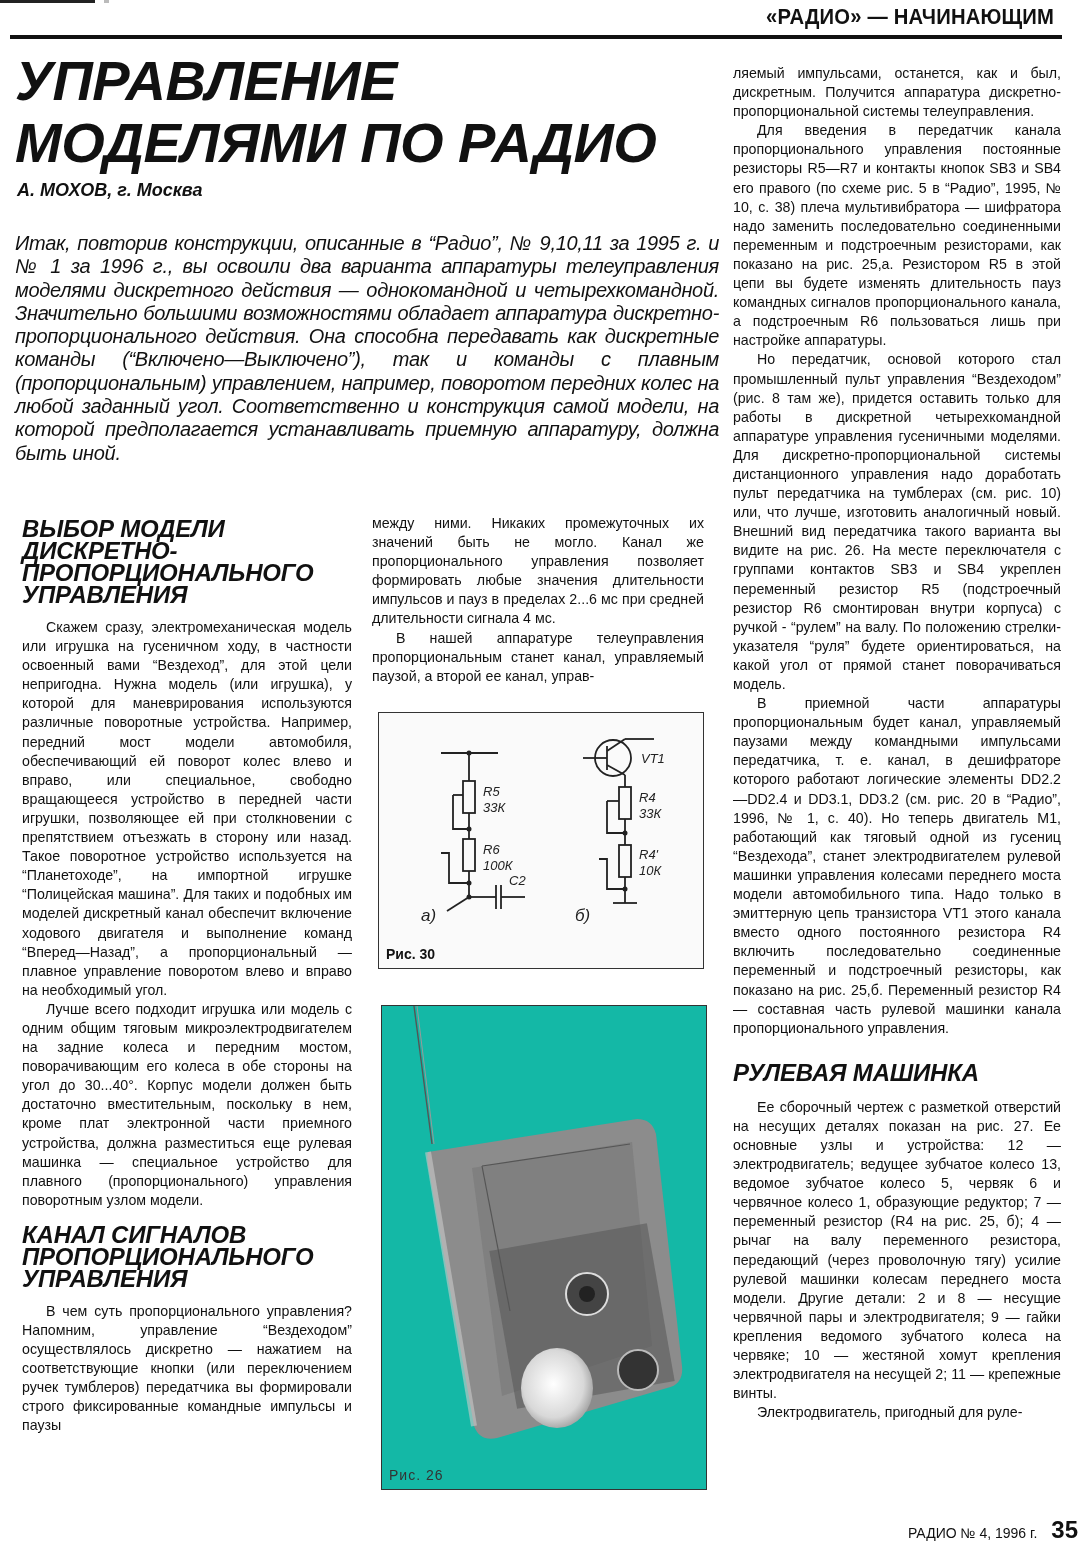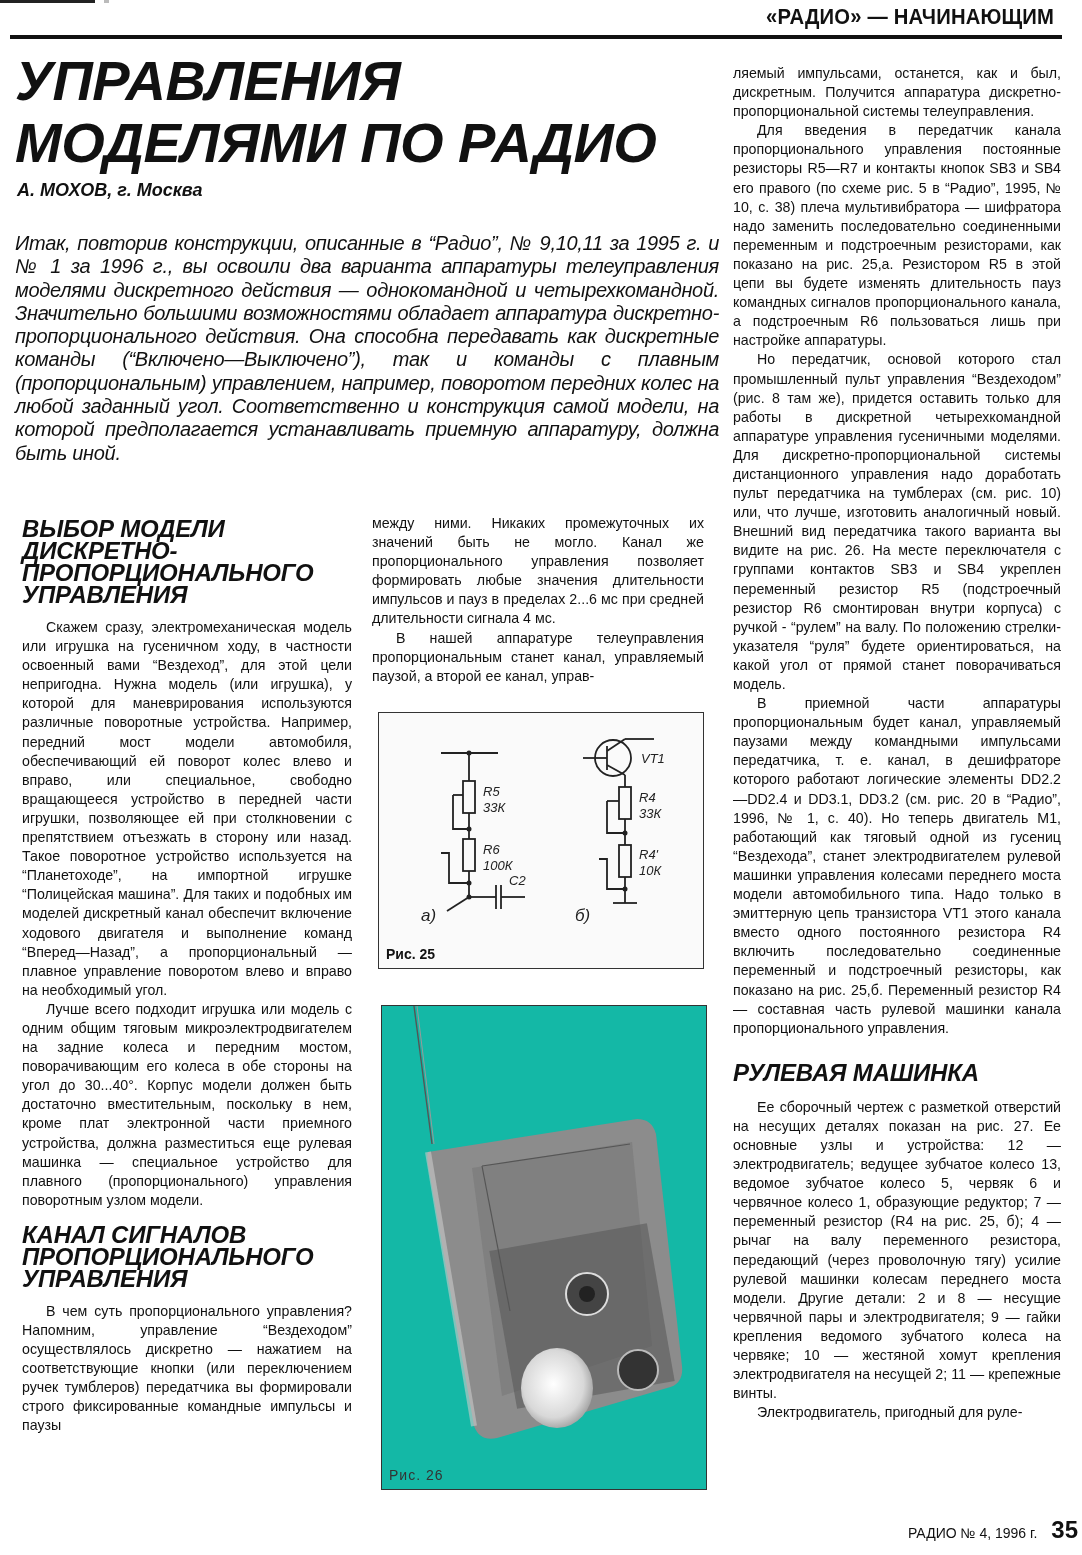--- a/index.html
+++ b/index.html
@@ -41,21 +41,21 @@
 </head>
 <body>
 
 <div class="top-stub"></div>
 <div class="top-stub2"></div>
 
 <div class="section-header">«РАДИО» — НАЧИНАЮЩИМ</div>
 <div class="header-rule"></div>
 
 <h1 class="title">
-  <span>УПРАВЛЕНИЯ</span><br>
+  <span>УПРАВЛЕНИЕ</span><br>
   <span>МОДЕЛЯМИ ПО РАДИО</span>
 </h1>
 
 <div class="byline">А. МОХОВ, г. Москва</div>
 
 <div class="lead">
   <p>Итак, повторив конструкции, описанные в “Радио”, № 9,10,11 за 1995 г. и № 1 за 1996 г., вы освоили два варианта аппаратуры телеуправления моделями дискретного действия — однокомандной и четырехкомандной. Значительно большими возможностями обладает аппаратура дискретно-пропорционального действия. Она способна передавать как дискретные команды (“Включено—Выключено”), так и команды с плавным (пропорциональным) управлением, например, поворотом передних колес на любой заданный угол. Соответственно и конструкция самой модели, на которой предполагается устанавливать приемную аппаратуру, должна быть иной.</p>
 </div>
 
 <div class="col col-1">
@@ -122,21 +122,21 @@
       <text x="130" y="172">C2</text>
       <text x="262" y="50">VT1</text>
       <text x="260" y="89">R4</text>
       <text x="260" y="105">33К</text>
       <text x="260" y="146">R4'</text>
       <text x="260" y="162">10К</text>
       <text x="42" y="208" font-size="17">а)</text>
       <text x="196" y="208" font-size="17">б)</text>
     </g>
   </svg>
-  <div class="fig-caption">Рис. 25</div>
+  <div class="fig-caption">Рис. 30</div>
 </div>
 
 <div class="fig26">
   <svg width="323" height="482" viewBox="0 0 323 482">
     <defs>
       <radialGradient id="knobGrad" cx="0.45" cy="0.45" r="0.6">
         <stop offset="0" stop-color="#ffffff"></stop>
         <stop offset="0.7" stop-color="#d8d8d8"></stop>
         <stop offset="1" stop-color="#9a9a9a"></stop>
       </radialGradient>

